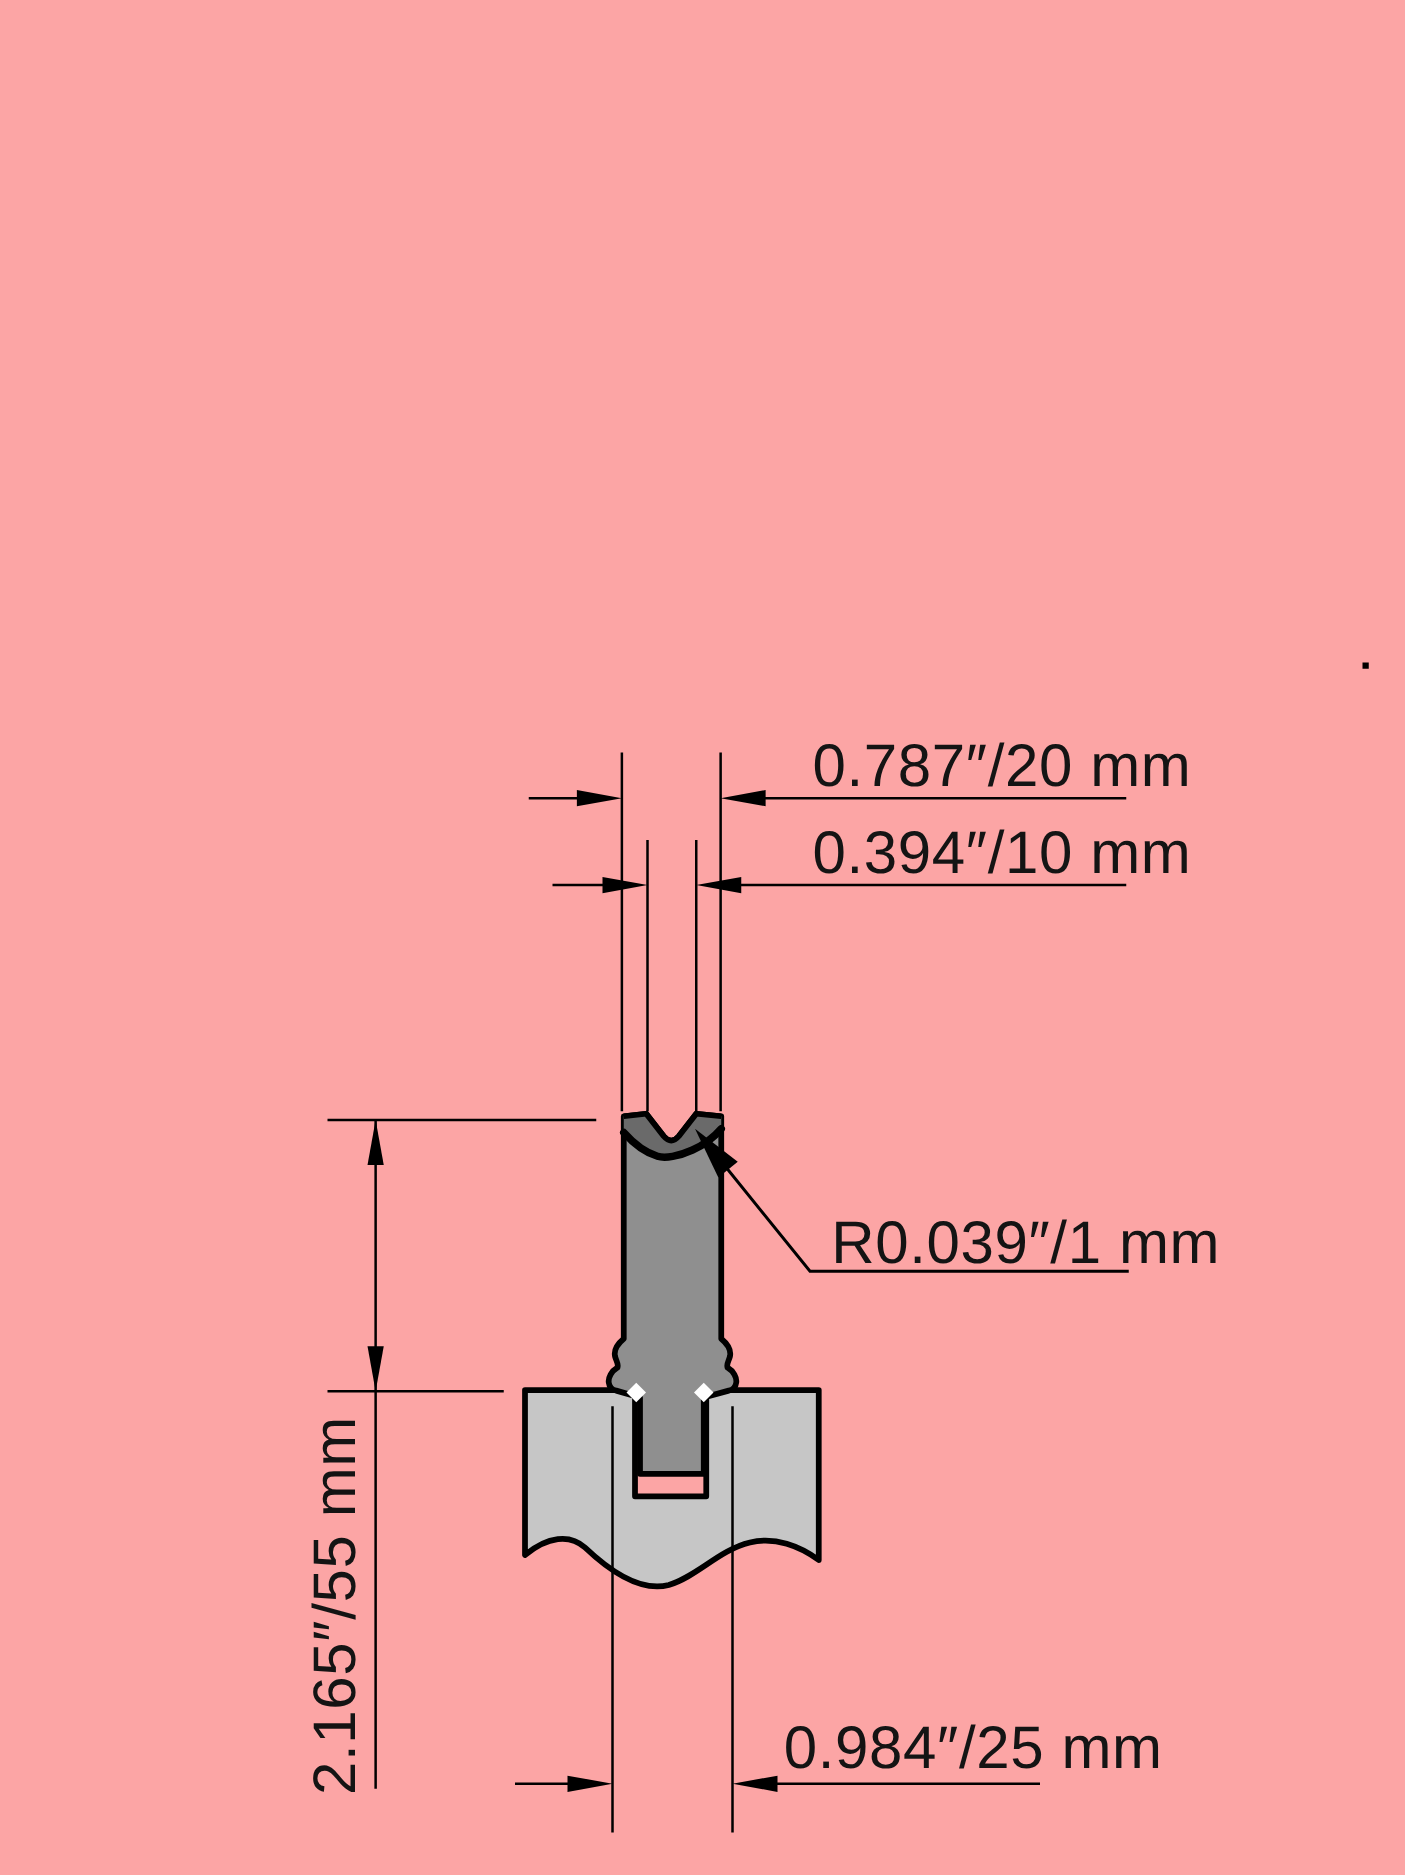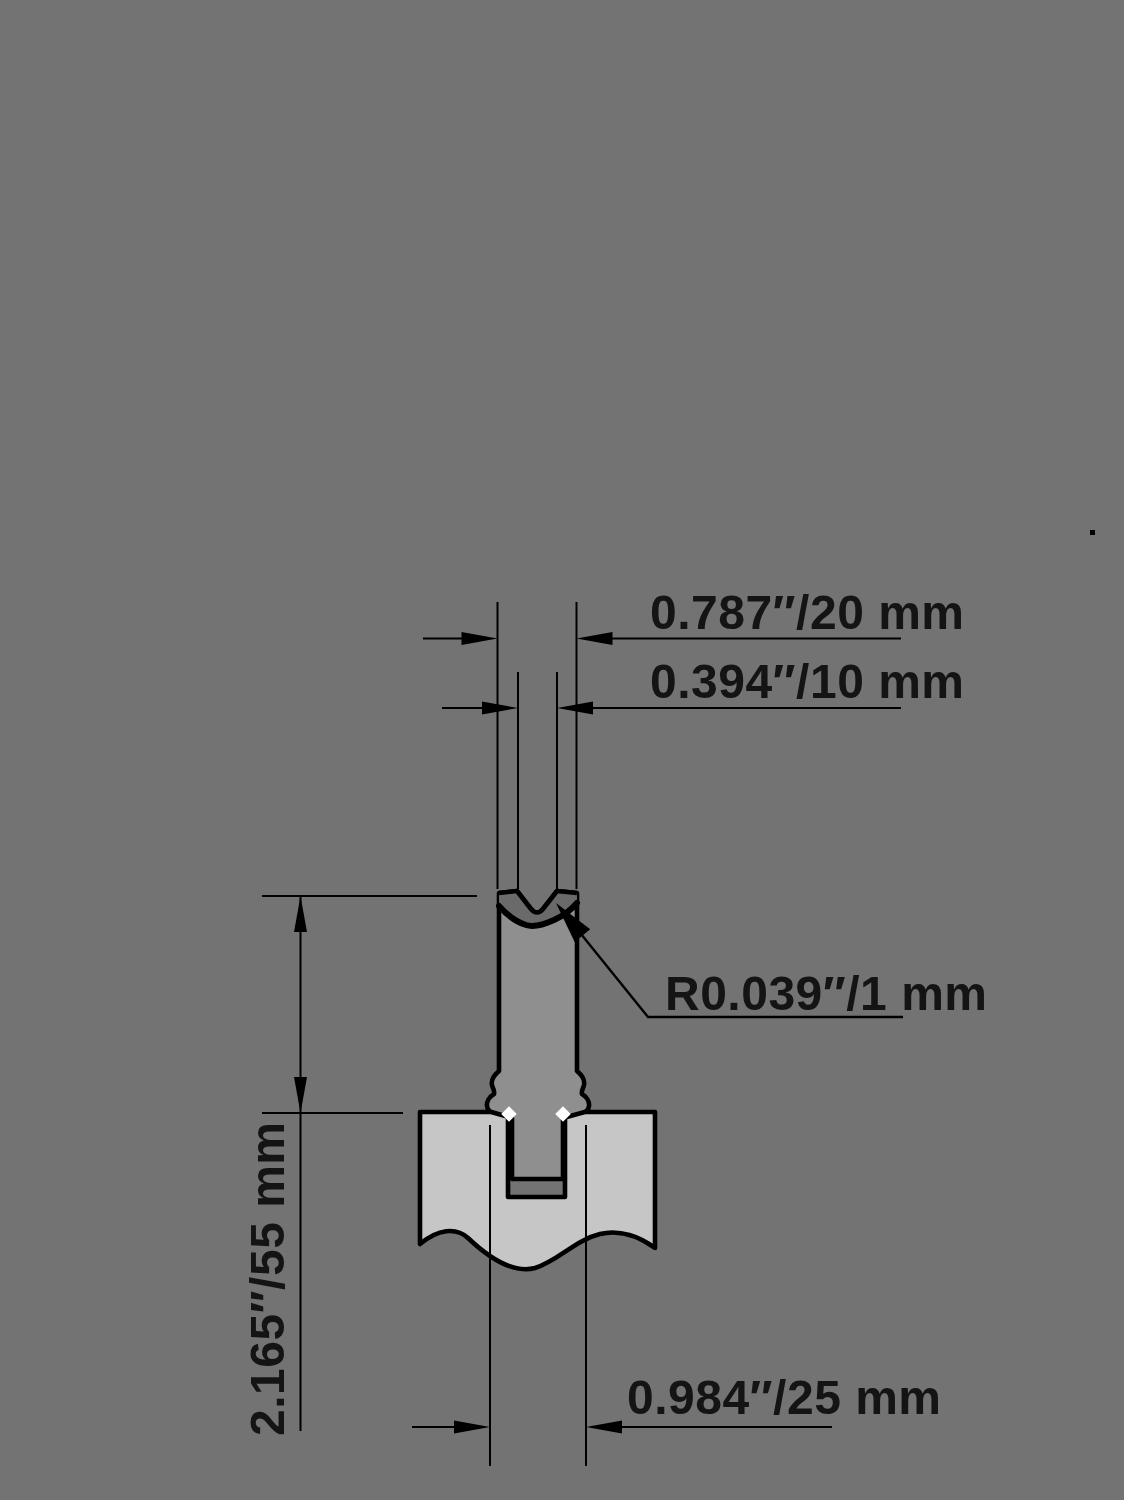--- a/index.html
+++ b/index.html
@@ -1,22 +1,21 @@
 <!DOCTYPE html>
 <html><head>
 <meta charset="utf-8">
 <style>
   html, body { margin: 0; padding: 0; background: #ffffff; }
   .page {
     position: relative;
     width: 1124px;
     height: 1500px;
-    background: #737373;
+    background: #fca5a5;
     overflow: hidden;
-    font-weight: bold;
   }
   svg { display: block; }
   text {
     font-family: "Liberation Sans", sans-serif;
     font-size: 48px;
     fill: #141414;
     letter-spacing: 0.5px;
   }
   .dimline { stroke: #000000; stroke-width: 2; fill: none; }
   .extline { stroke: #000000; stroke-width: 2; fill: none; }

